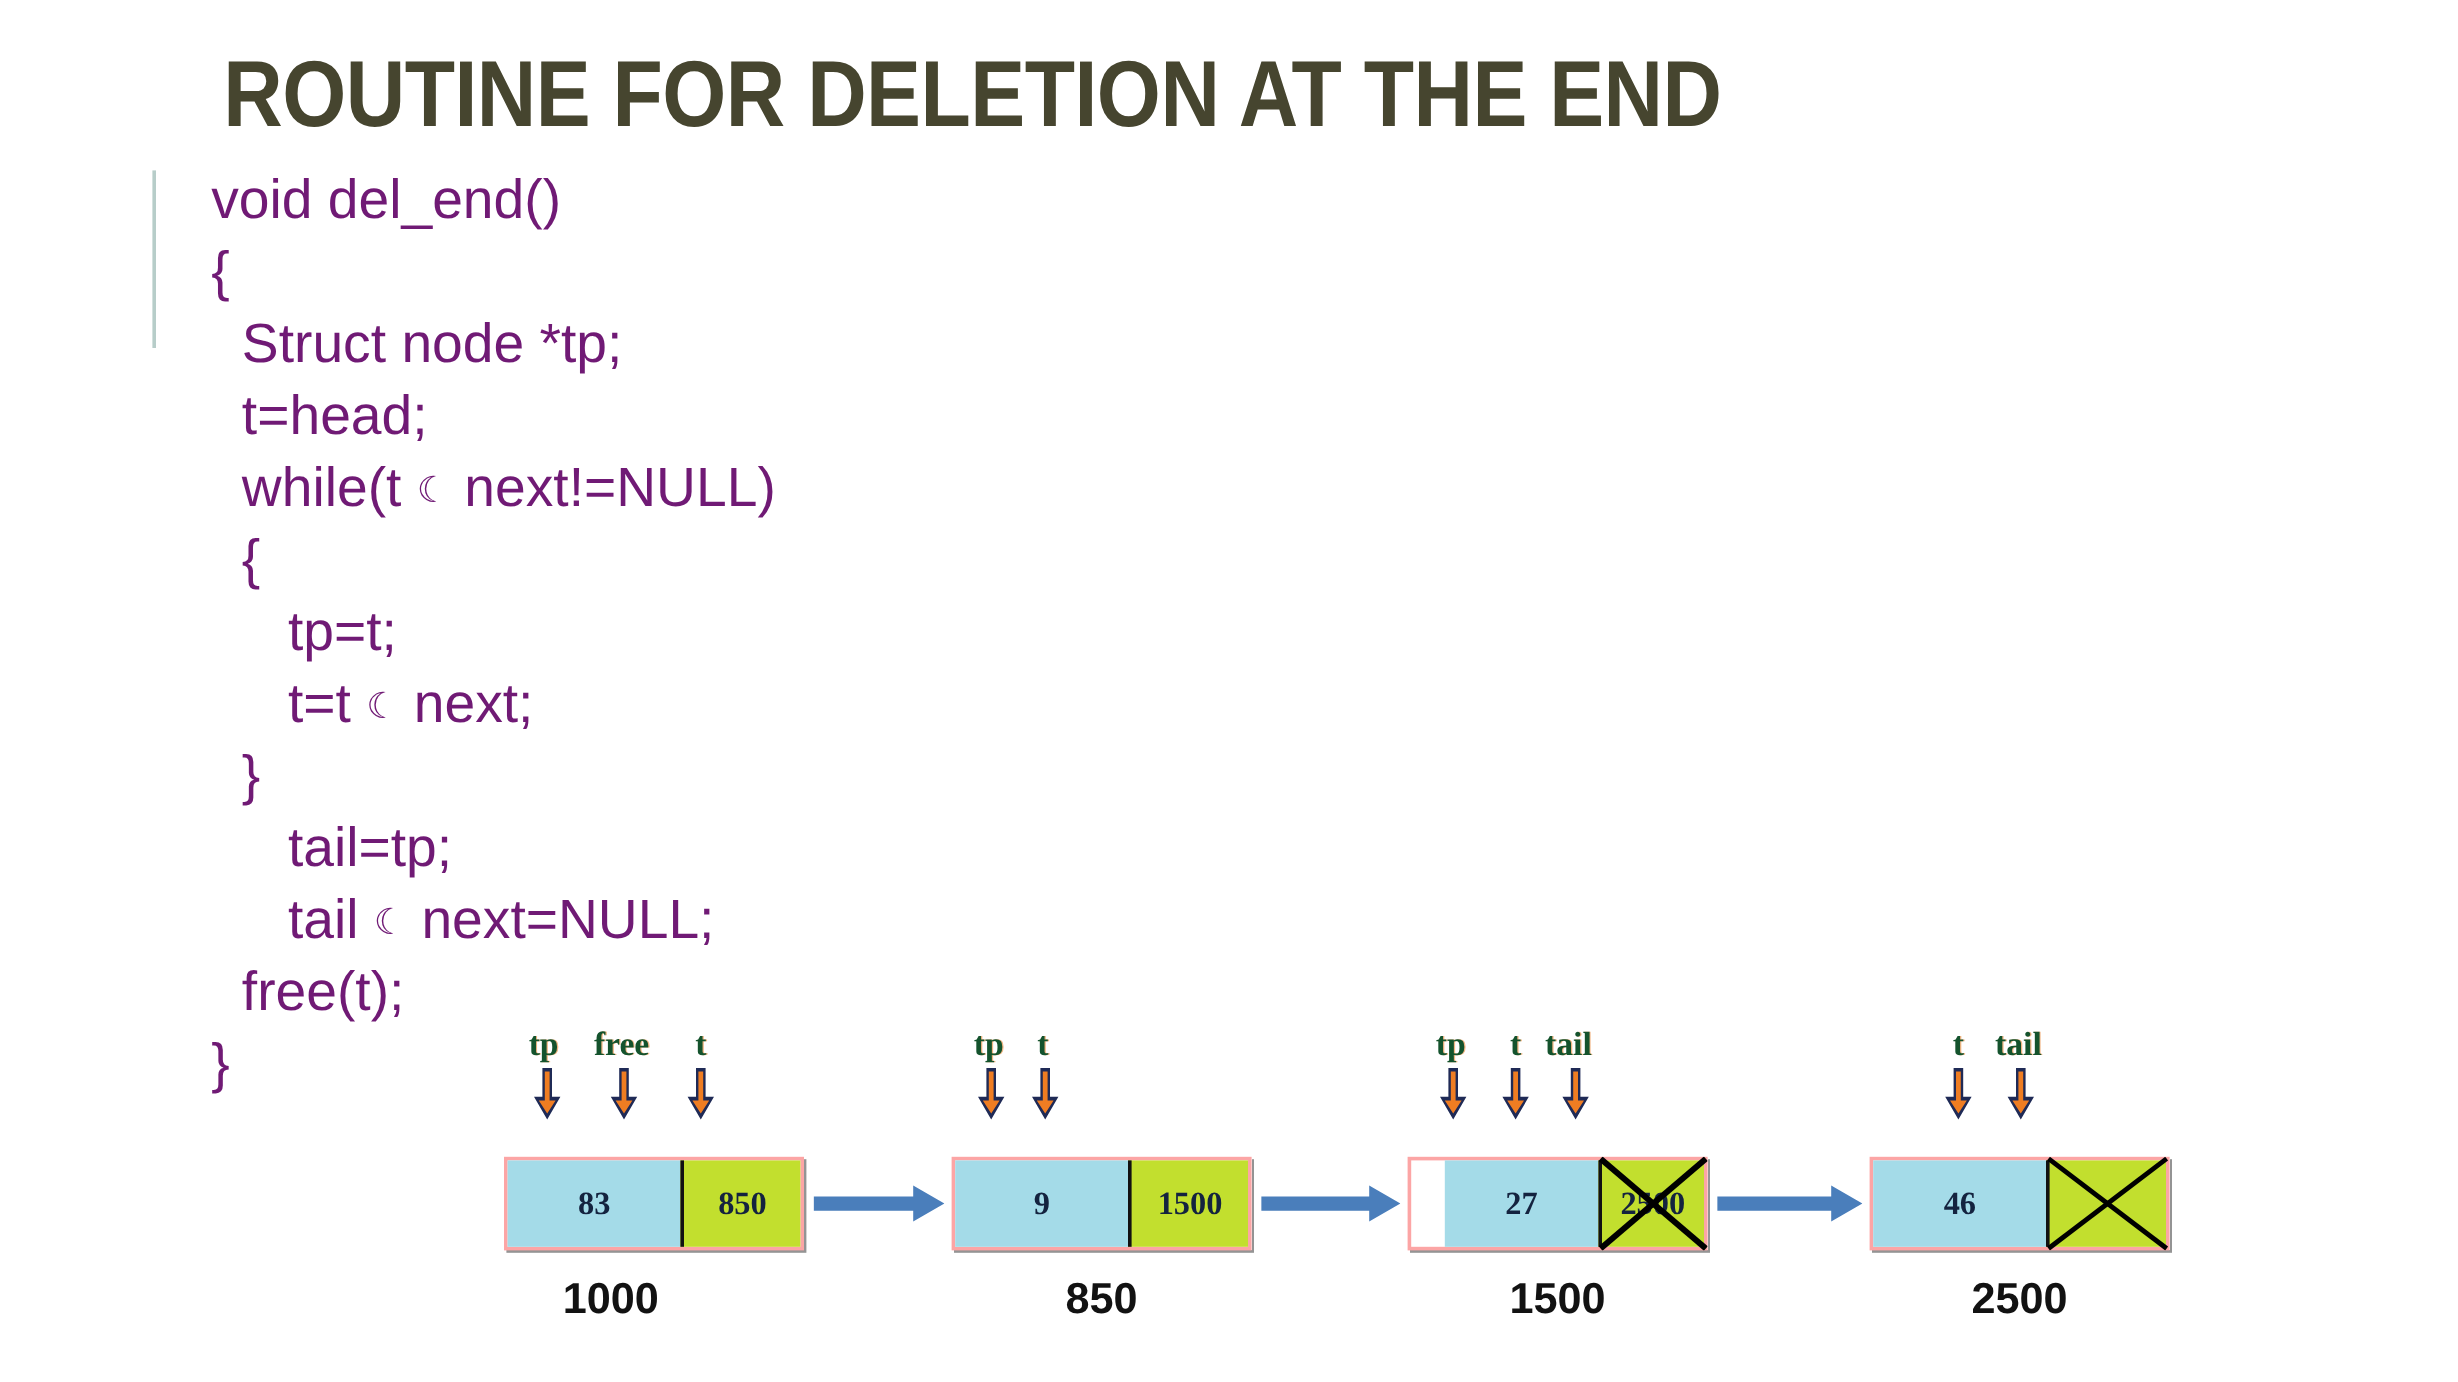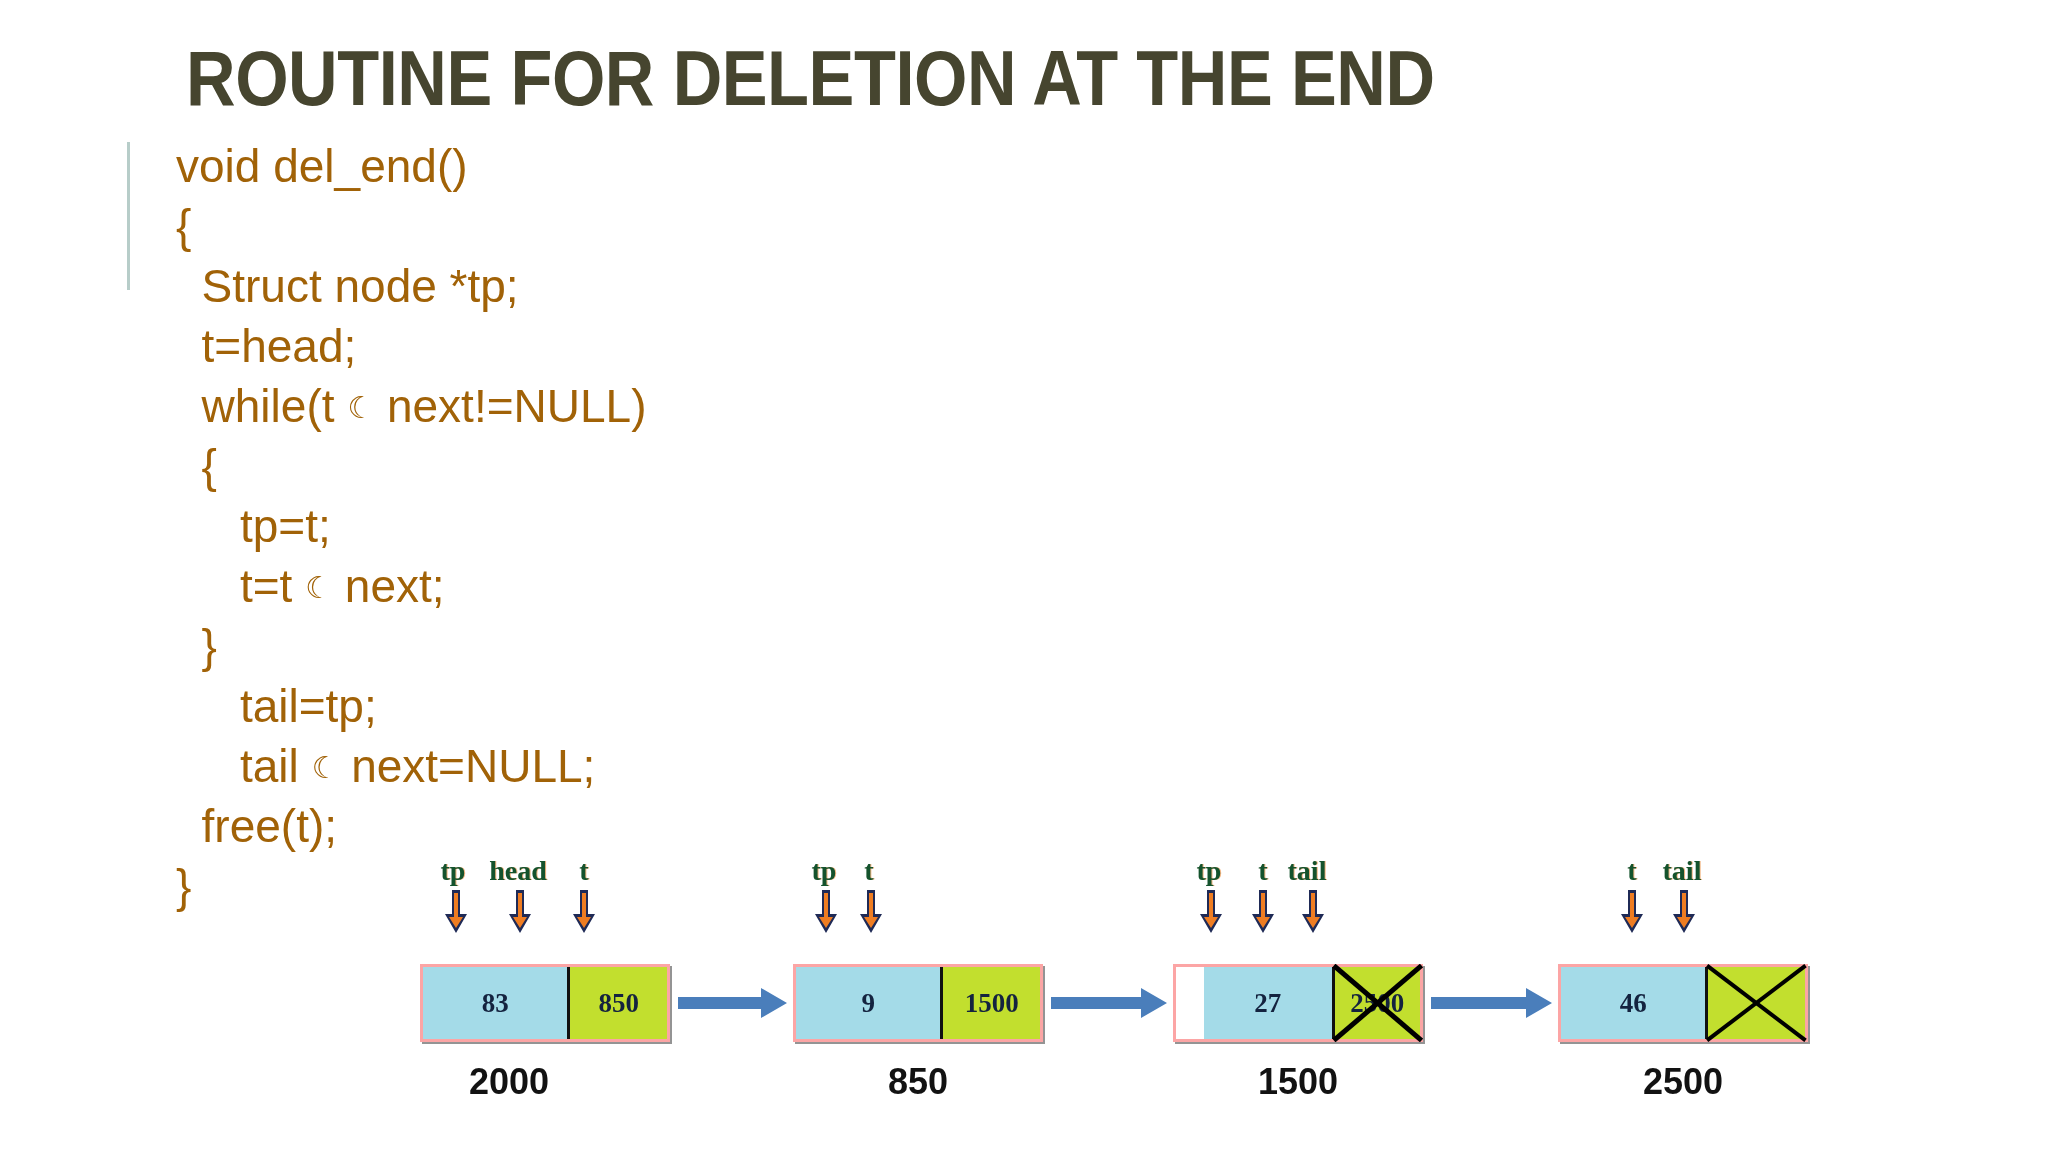--- a/index.html
+++ b/index.html
@@ -45,21 +45,21 @@
 
   
   #code-block {
     position: absolute;
     left: 176px;
     top: 136px;
     width: 1000px;
     font-family: "Liberation Sans", sans-serif;
     font-size: 46px;
     line-height: 60px;
-    color: #a16207;
+    color: #701a75;
     white-space: pre;
   }
   .code-line {
     white-space: pre;
     height: 60px;
   }
   .arrow-glyph {
     font-family: "DejaVu Sans", sans-serif;
     font-size: 30px;
     line-height: 46px;
@@ -165,42 +165,42 @@
 <div id="diagram">
     <div class="node-group" style="left: 420px; width: 250px;">
       <div class="ptr-labels">
         <div class="ptr-label" style="left: 3px; width: 60px;">tp</div>
         <div class="ptr-arrow" style="left: 23px; top: 32px;">
           <svg viewBox="0 0 26 48" width="26" height="48">
             <path d="M9 2 H17 V26 H24 L13 45 L2 26 H9 Z" fill="#1f2a56"></path>
             <path d="M11 5 H15 V29 H20 L13 40 L6 29 H11 Z" fill="#ef7d22"></path>
           </svg>
         </div>
-        <div class="ptr-label" style="left: 68px; width: 60px;">head</div>
+        <div class="ptr-label" style="left: 68px; width: 60px;">free</div>
         <div class="ptr-arrow" style="left: 87px; top: 32px;">
           <svg viewBox="0 0 26 48" width="26" height="48">
             <path d="M9 2 H17 V26 H24 L13 45 L2 26 H9 Z" fill="#1f2a56"></path>
             <path d="M11 5 H15 V29 H20 L13 40 L6 29 H11 Z" fill="#ef7d22"></path>
           </svg>
         </div>
         <div class="ptr-label" style="left: 134px; width: 60px;">t</div>
         <div class="ptr-arrow" style="left: 151px; top: 32px;">
           <svg viewBox="0 0 26 48" width="26" height="48">
             <path d="M9 2 H17 V26 H24 L13 45 L2 26 H9 Z" fill="#1f2a56"></path>
             <path d="M11 5 H15 V29 H20 L13 40 L6 29 H11 Z" fill="#ef7d22"></path>
           </svg>
         </div>
       </div>
       <div class="node-box" style="left: 0px; top: 108px; width: 250px; height: 78px;">
         <div class="cell cell-data" style="width: 148px;">83</div>
         <div class="cell cell-ptr" style="width: 102px;">
           <span>850</span>
         </div>
       </div>
-      <div class="addr-label" style="left: 0px; top: 206px; width: 178px;">2000</div>
+      <div class="addr-label" style="left: 0px; top: 206px; width: 178px;">1000</div>
     </div>
     <div class="link-arrow" style="left: 678px; top: 130px; width: 109px;">
       <svg viewBox="0 0 109 34" width="109" height="34">
         <path d="M0 11 H83 V2 L109 17 L83 32 V23 H0 Z" fill="#4a7ebb"></path>
       </svg>
     </div>
     <div class="node-group" style="left: 793px; width: 250px;">
       <div class="ptr-labels">
         <div class="ptr-label" style="left: 1px; width: 60px;">tp</div>
         <div class="ptr-arrow" style="left: 20px; top: 32px;">

